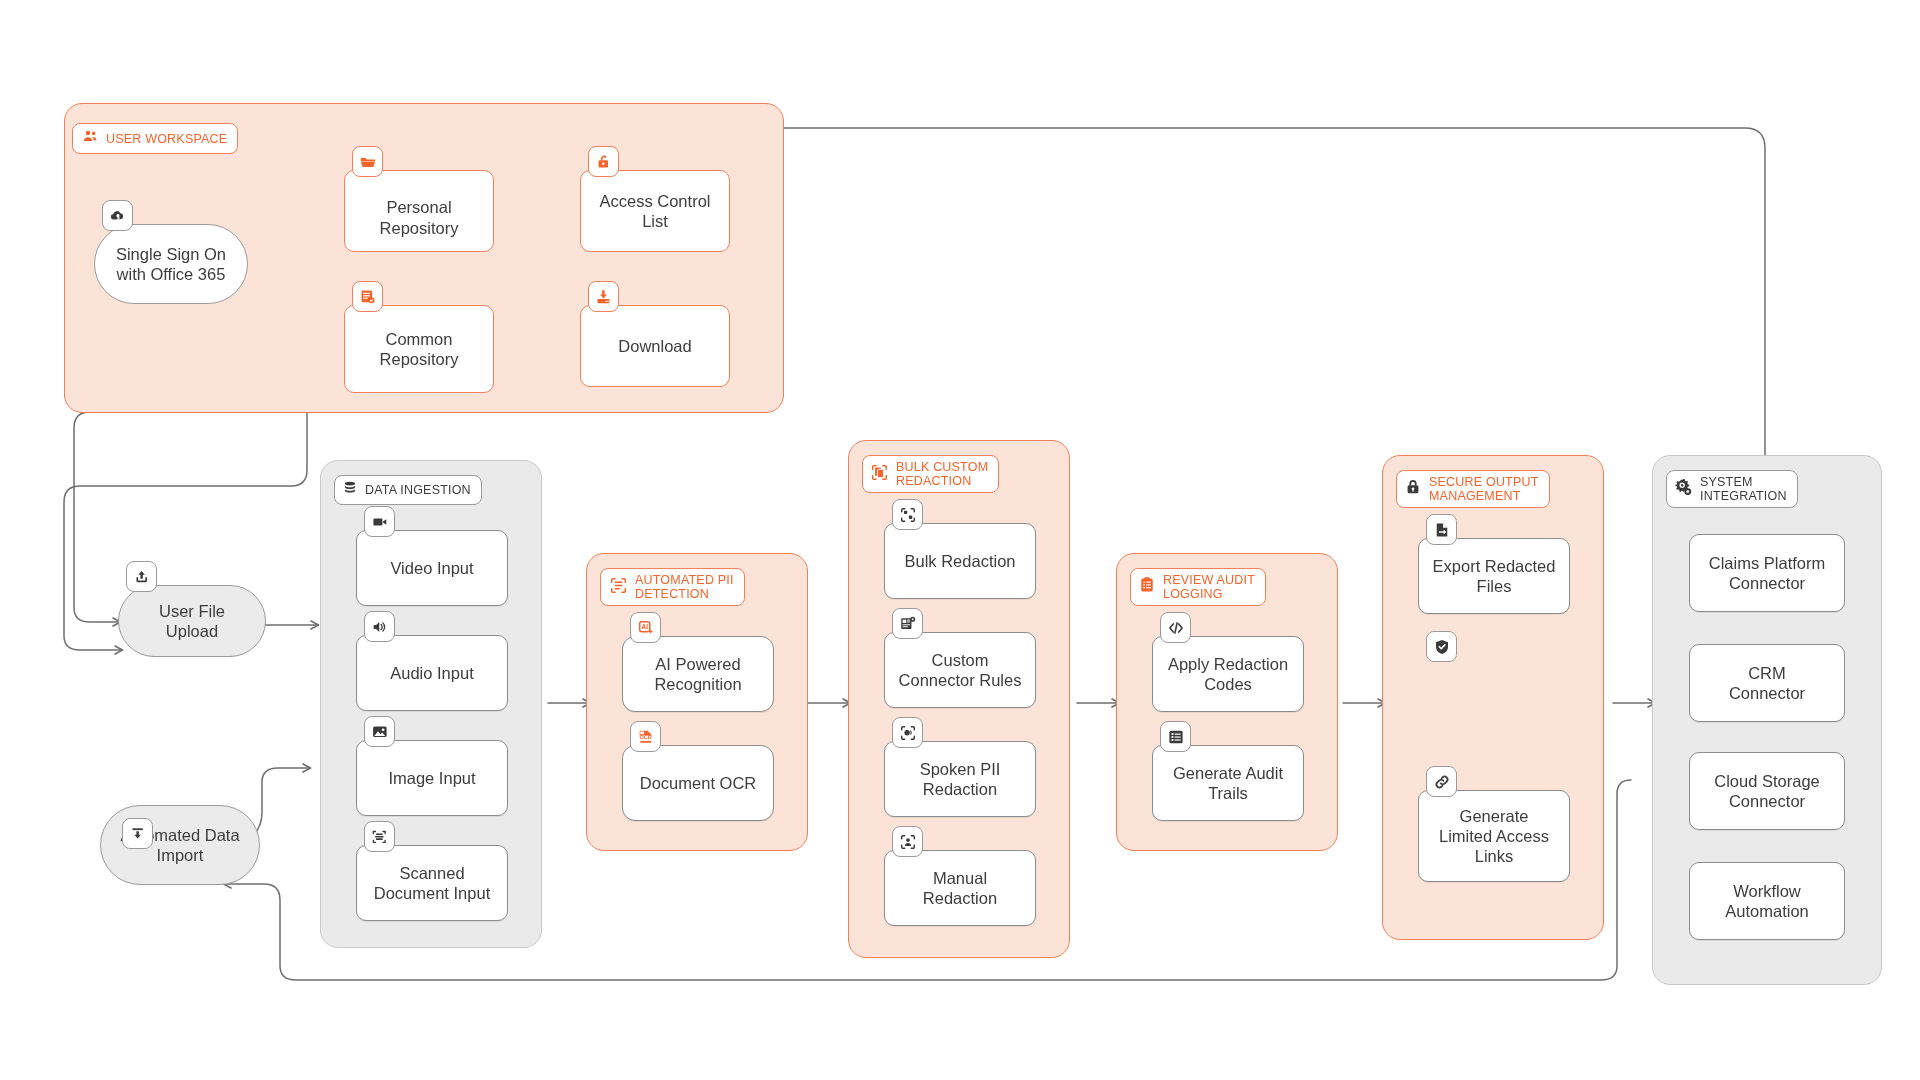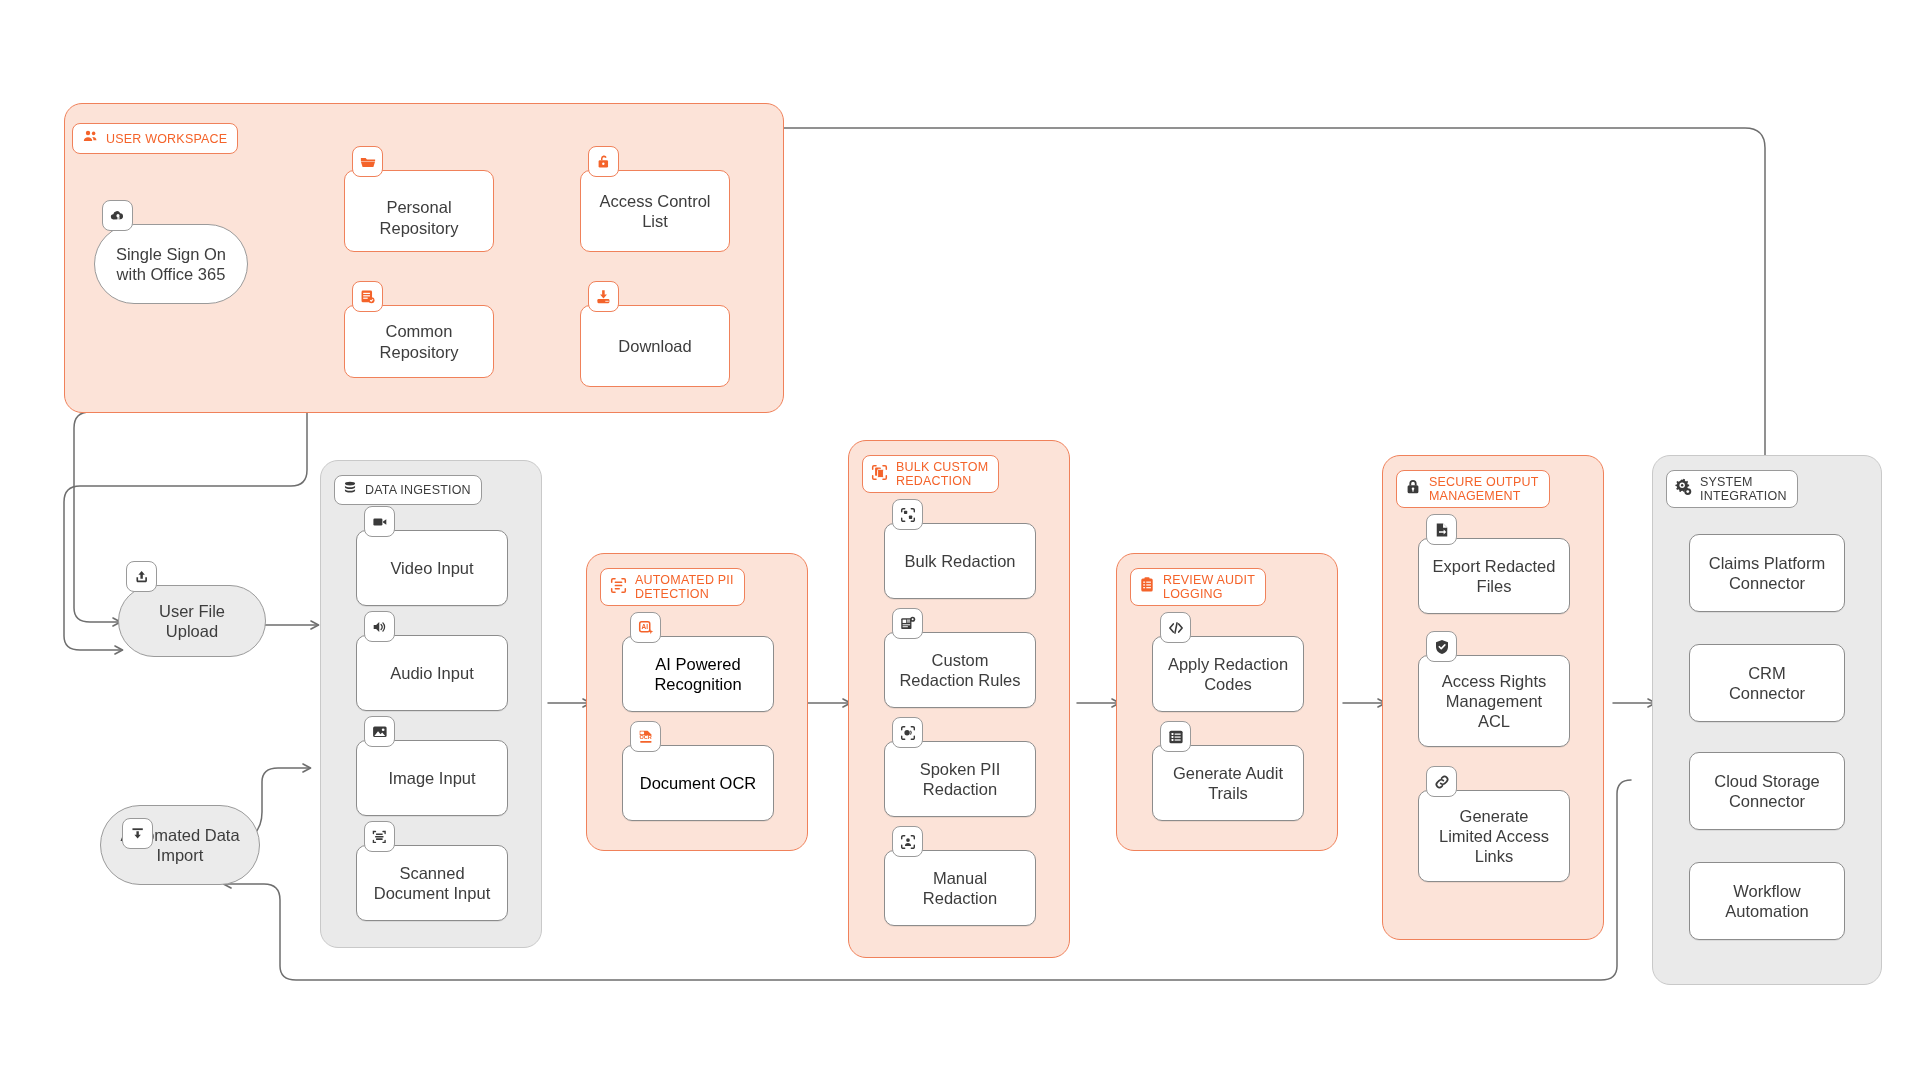--- a/index.html
+++ b/index.html
@@ -22,21 +22,21 @@
   .chip.orange .chip-label{color:#f4632a;}
   .chip.grey .chip-label{color:#3c3c3c;}
   .chip .ic{flex:0 0 auto;display:block;}
 
   
   .node{position:absolute;box-sizing:border-box;background:#ffffff;border-radius:10px;
         display:flex;align-items:center;justify-content:center;text-align:center;
         font-size:16.5px;line-height:1.22;color:#3d3d3d;padding:6px 10px;}
   .node.grey-b{border:1.4px solid #8c8c8c;box-shadow:0 1px 0 rgba(0,0,0,.07);}
   .node.orange-b{border:1.4px solid #f0815a;}
-  .node.orange-t{color:#000000;}
+  .node.orange-t{color:#404040;border-radius:13px;}
 
   
   .badge{position:absolute;width:31px;height:31px;border-radius:8px;background:#fff;
          display:flex;align-items:center;justify-content:center;box-sizing:border-box;}
   .badge.g{border:1.5px solid #9a9a9a;}
   .badge.o{border:1.5px solid #f0815a;}
 
   
   .pill{position:absolute;box-sizing:border-box;border-radius:999px;
         display:flex;align-items:center;justify-content:center;text-align:center;
@@ -146,21 +146,21 @@
   <div class="badge o" style="left:588px;top:146px;">
     <svg width="18" height="18" viewBox="0 0 24 24">
         <g fill="#f4632a">
       <path d="M8 9.5V7.2a4 4 0 0 1 7.6-1.6l-1.9.9A2 2 0 0 0 10 7.2V9.5z"></path>
       <rect x="4.8" y="9.6" width="12.6" height="9.6" rx="1.7"></rect>
       <circle cx="11.1" cy="14.4" r="1.6" fill="#fff"></circle>
     </g>
       </svg>
   </div>
 
-  <div class="node orange-b" style="left:344px;top:305px;width:150px;height:73px;">
+  <div class="node orange-b" style="left:344px;top:305px;width:150px;height:88px;">
     <span style="white-space:pre-line;">Common
 Repository</span>
   </div>
   <div class="badge o" style="left:352px;top:281px;">
     <svg width="18" height="18" viewBox="0 0 24 24">
         <g fill="#f4632a">
       <rect x="3.4" y="3.4" width="14" height="15.6" rx="1.8"></rect>
       <rect x="5.6" y="6.4" width="9" height="1.6" fill="#fff"></rect>
       <rect x="5.6" y="9.6" width="9" height="1.6" fill="#fff"></rect>
       <rect x="5.6" y="12.8" width="6" height="1.6" fill="#fff"></rect>
@@ -351,21 +351,21 @@
     </g>
         <g fill="#3a3a3a">
       <rect x="6.6" y="6.4" width="4.4" height="4.4" rx="1"></rect>
       <rect x="13.2" y="12.8" width="4.4" height="4.4" rx="1"></rect>
     </g>
       </svg>
   </div>
 
   <div class="node grey-b" style="left:884px;top:632px;width:152px;height:76px;">
     <span style="white-space:pre-line;">Custom
-Redaction Rules</span>
+Connector Rules</span>
   </div>
   <div class="badge g" style="left:892px;top:608px;">
     <svg width="18" height="18" viewBox="0 0 24 24">
         <g fill="#3a3a3a">
       <rect x="3" y="4.2" width="13.6" height="14.6" rx="1.6"></rect>
       <rect x="4.8" y="6.2" width="4.8" height="4.4" fill="#fff"></rect>
       <rect x="10.6" y="6.2" width="4.2" height="1.3" fill="#fff"></rect>
       <rect x="10.6" y="8.6" width="4.2" height="1.3" fill="#fff"></rect>
       <rect x="4.8" y="12.4" width="10" height="1.3" fill="#fff"></rect>
       <rect x="4.8" y="15" width="7" height="1.3" fill="#fff"></rect>
@@ -484,25 +484,20 @@
   <div class="badge g" style="left:1426px;top:514px;">
     <svg width="18" height="18" viewBox="0 0 24 24">
         <g fill="#3a3a3a">
       <path d="M5 3.4h8.4l5.6 5.6v11.6H5z"></path>
       <path d="M13.4 3.4l5.6 5.6h-5.6z" fill="#fff"></path>
       <path d="M8 13.6h6.2v-2.4l3.4 3.4-3.4 3.4v-2.4H8z" fill="#fff"></path>
     </g>
       </svg>
   </div>
 
-  <div class="node grey-b" style="left:1418px;top:655px;width:152px;height:92px;">
-    <span style="white-space:pre-line;">Access Rights
-Management
-ACL</span>
-  </div>
   <div class="badge g" style="left:1426px;top:631px;">
     <svg width="18" height="18" viewBox="0 0 24 24">
       <path d="M12 2.6l8 3v6.2c0 4.8-3.4 8.6-8 9.6-4.6-1-8-4.8-8-9.6V5.6z" fill="#3a3a3a"></path>
       <path d="M8.4 11.6l2.6 2.6 4.8-5" fill="none" stroke="#fff" stroke-width="2.1" stroke-linecap="round" stroke-linejoin="round"></path>
     </svg>
   </div>
 
   <div class="node grey-b" style="left:1418px;top:790px;width:152px;height:92px;">
     <span style="white-space:pre-line;">Generate
 Limited Access

